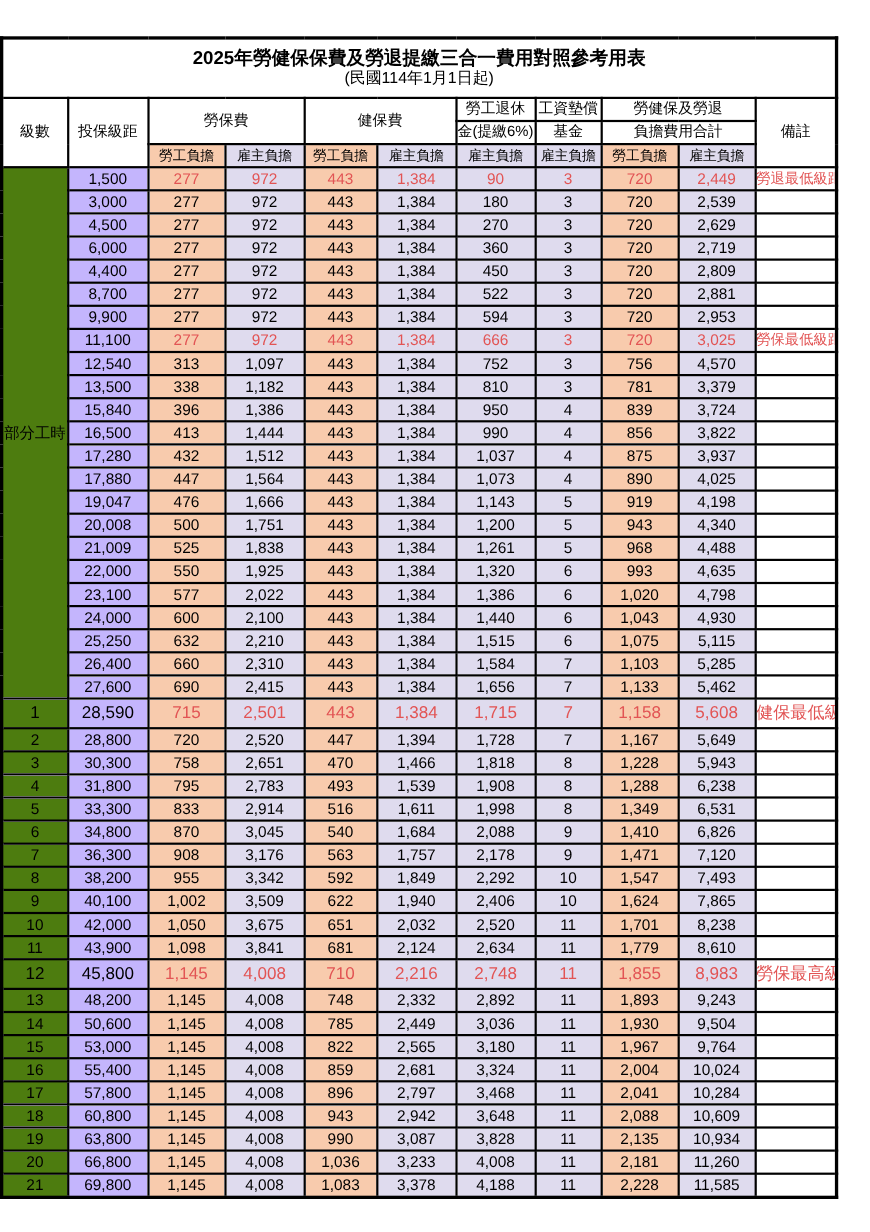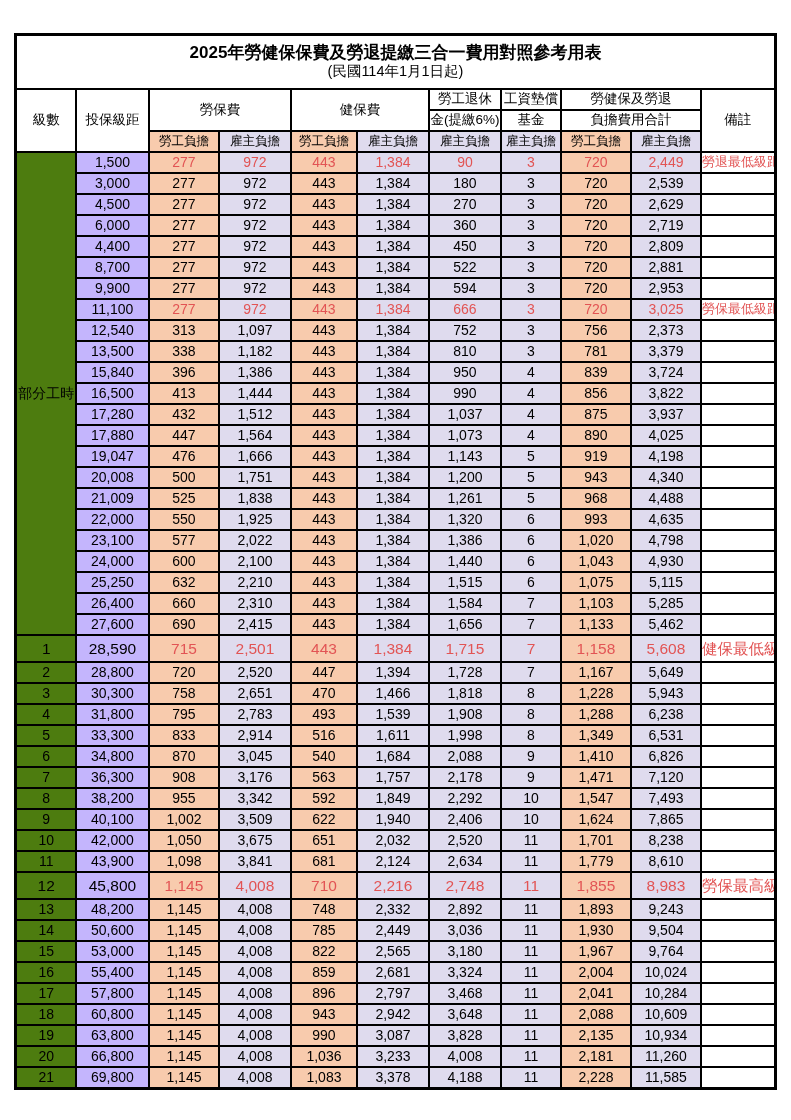--- a/index.html
+++ b/index.html
@@ -1,21 +1,21 @@
 <!DOCTYPE html>
 <html><head>
 <meta charset="utf-8">
 <style>
   html,body{margin:0;padding:0;}
   body{
     width:791px;height:1120px;background:#ffffff;
     font-family:"Liberation Sans","DejaVu Sans",sans-serif;
     color:#000;
   }
-  .sheet{padding-top:33px;display:flex;justify-content:center;}
+  .sheet{padding-top:33px;display:flex;}
   table{
     border-collapse:collapse;table-layout:fixed;width:759px;
     border:3px solid #000;
   }
   th,td{
     border:2px solid #000;padding:0;text-align:center;vertical-align:middle;
     overflow:hidden;white-space:nowrap;font-size:14px;line-height:1.1;
   }
   tr.title-row th{height:52px;background:#fff;}
   .title-line1{font-size:17px;font-weight:bold;}
@@ -185,21 +185,21 @@
         </tr>
         <tr>
           <td class="bk">12,540</td>
           <td class="val emp">313</td>
           <td class="val er">1,097</td>
           <td class="val emp">443</td>
           <td class="val er">1,384</td>
           <td class="val er">752</td>
           <td class="val er">3</td>
           <td class="val emp">756</td>
-          <td class="val er">2,373</td>
+          <td class="val er">4,570</td>
           <td class="rm"></td>
         </tr>
         <tr>
           <td class="bk">13,500</td>
           <td class="val emp">338</td>
           <td class="val er">1,182</td>
           <td class="val emp">443</td>
           <td class="val er">1,384</td>
           <td class="val er">810</td>
           <td class="val er">3</td>

